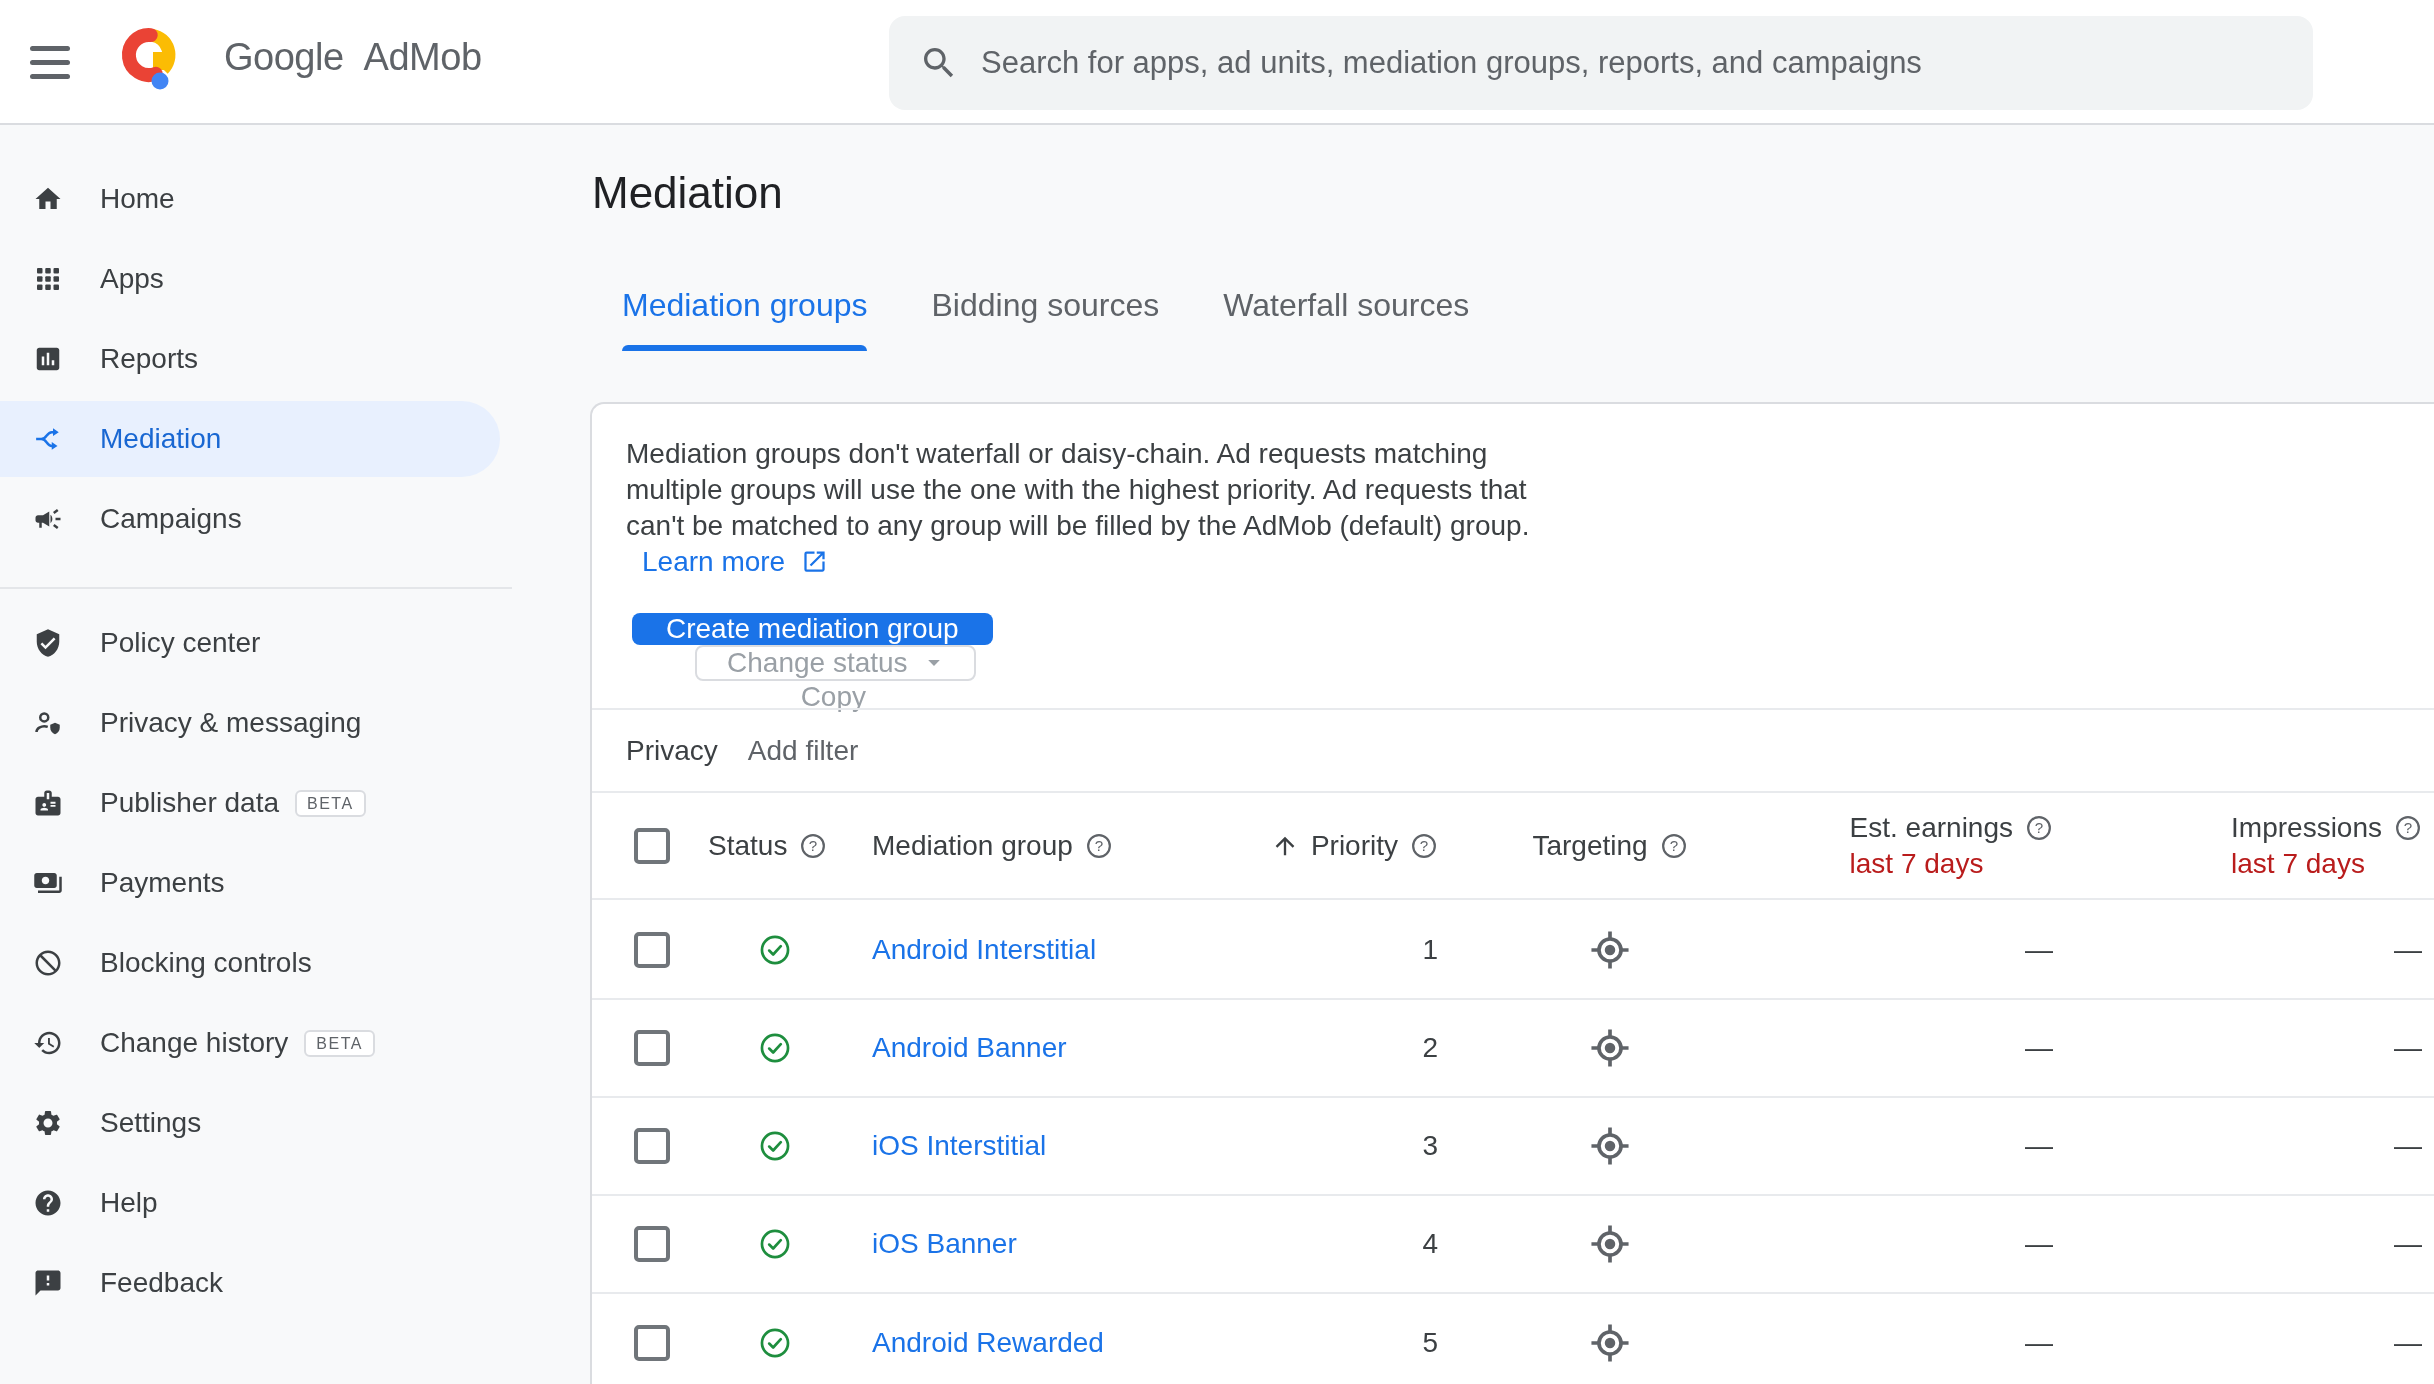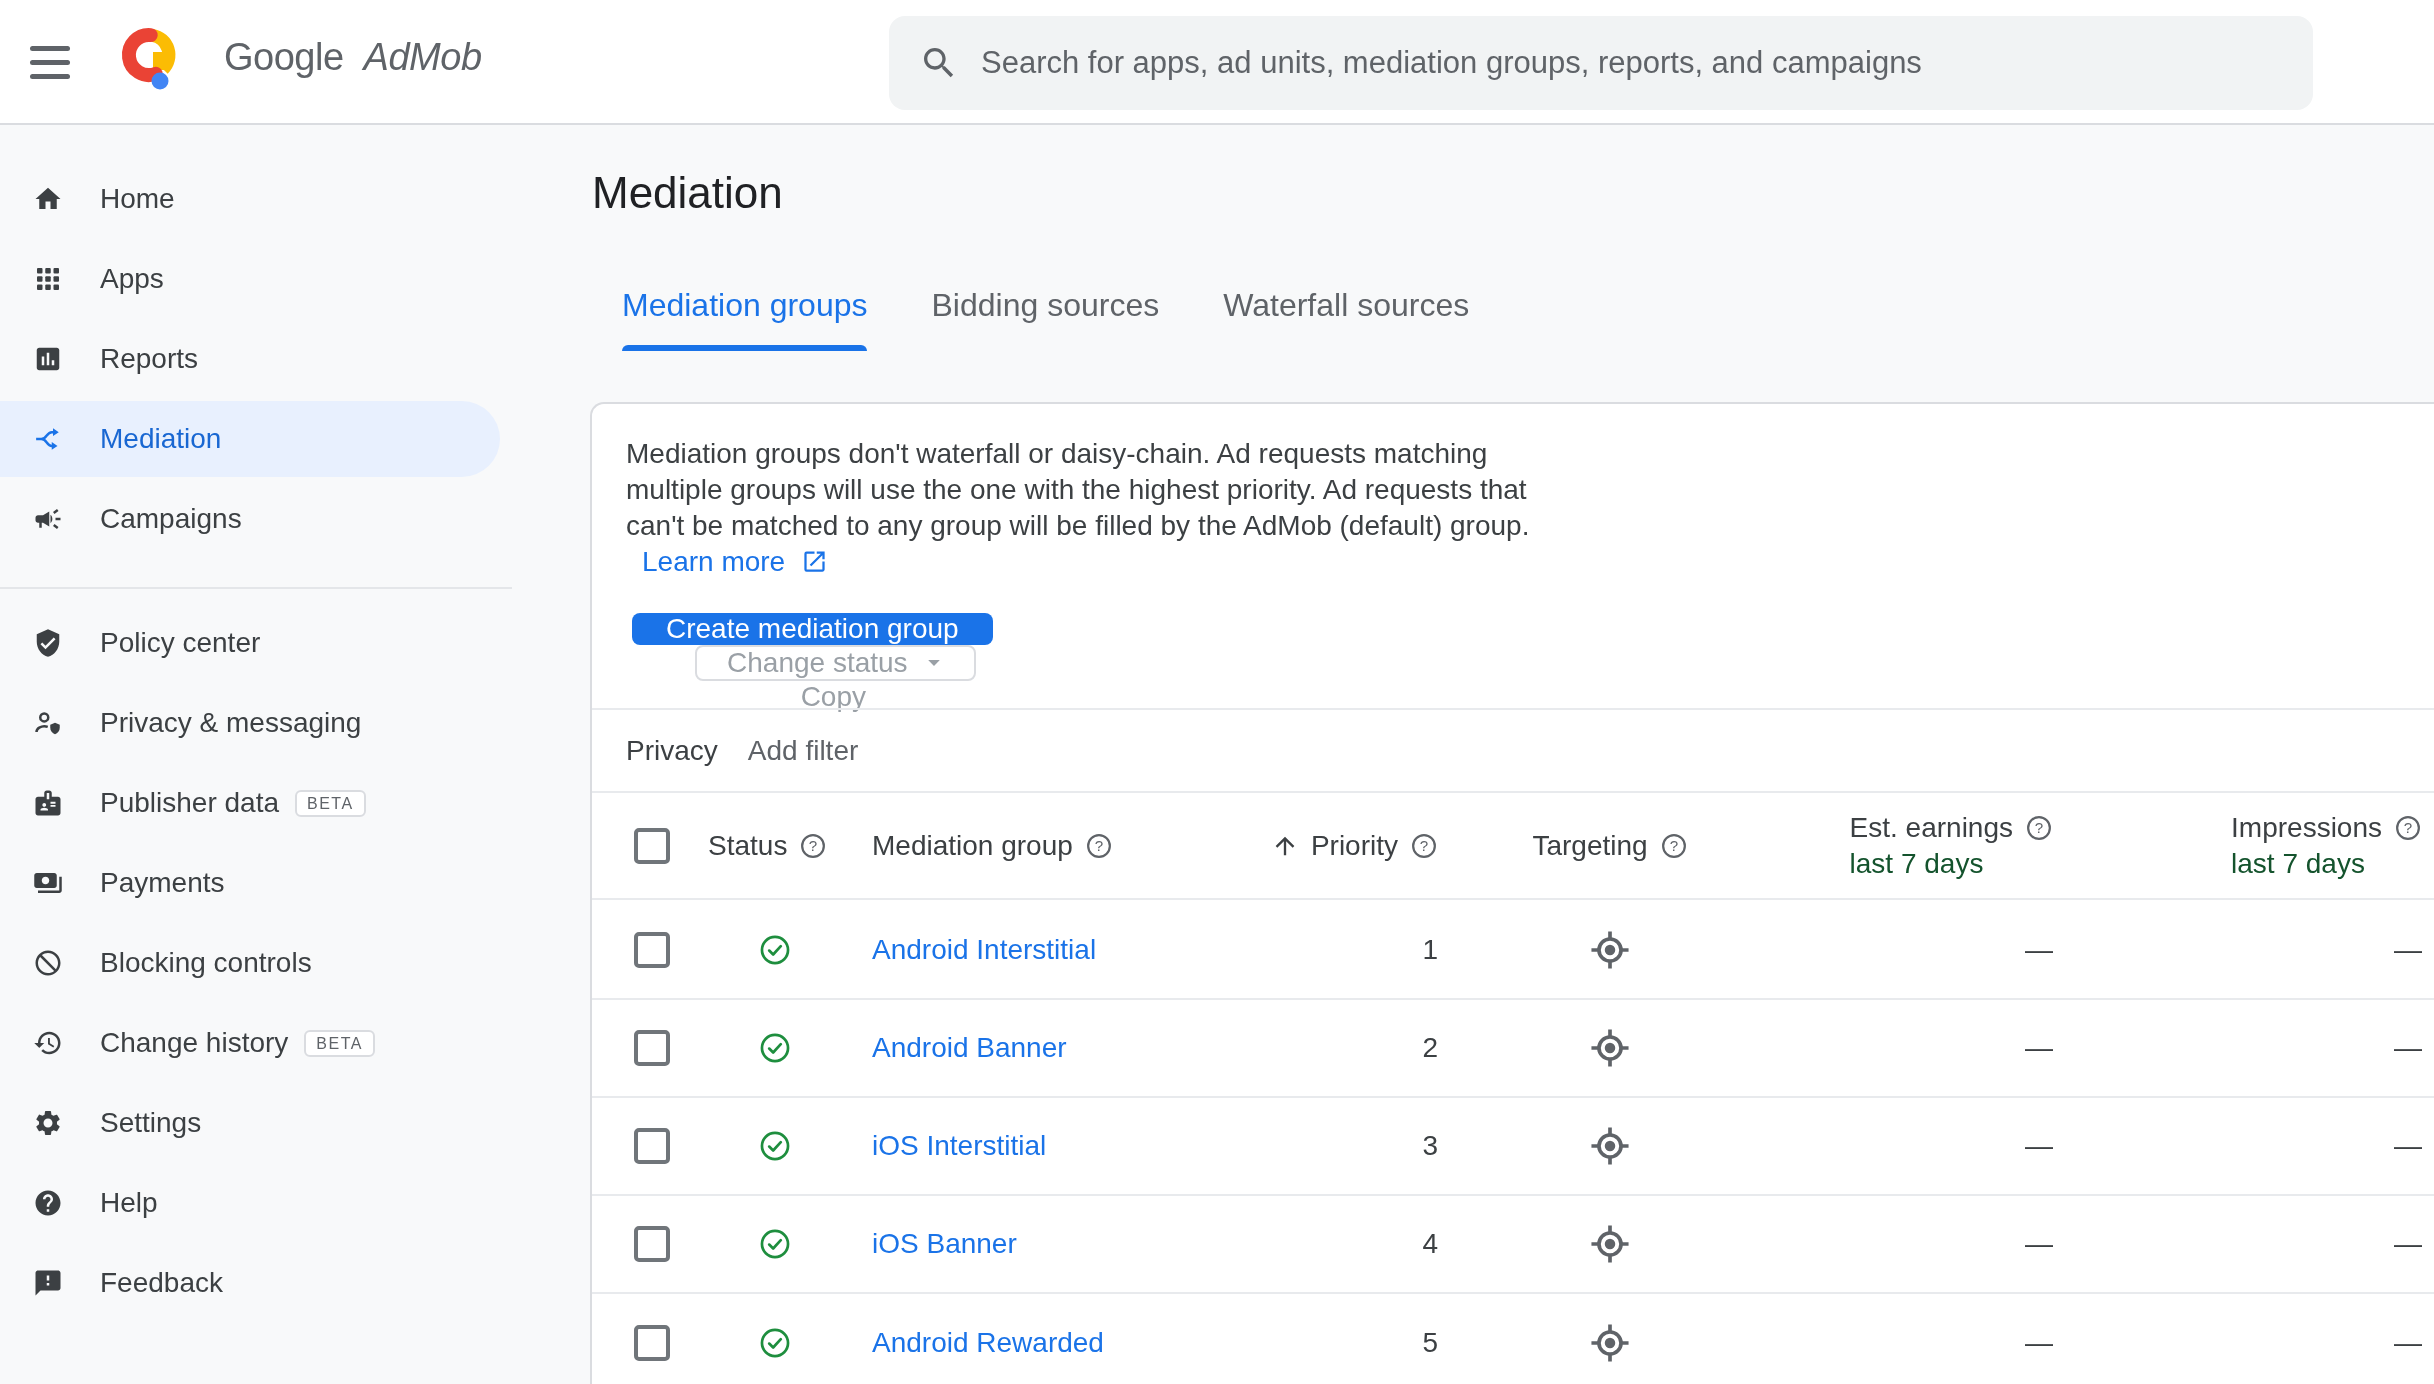--- a/index.html
+++ b/index.html
@@ -16,21 +16,21 @@
     background: #ffffff; border-bottom: 2px solid #dadce0; z-index: 5;
   }
   #menu-btn {
     position: absolute; left: 30px; top: 38px; width: 48px; height: 48px;
     display: flex; flex-direction: column; justify-content: center; gap: 9px; cursor: pointer;
   }
   #menu-btn span { display: block; width: 40px; height: 5px; border-radius: 3px; background: #5f6368; }
   #logo-mark { position: absolute; left: 116px; top: 22px; }
   #logo-text { position: absolute; left: 224px; top: 36px; font-size: 38px; letter-spacing: -0.5px; color: #5f6368; white-space: nowrap; }
   #logo-text .b1 { font-weight: 500; color: #5f6368; }
-  #logo-text .b2 { font-weight: 400; color: #5f6368; margin-left: 10px; font-style: italic; }
+  #logo-text .b2 { font-weight: 400; color: #5f6368; margin-left: 10px; }
   #searchbar {
     position: absolute; left: 889px; top: 16px; width: 1424px; height: 94px;
     background: #f1f3f4; border-radius: 16px; display: flex; align-items: center;
   }
   #searchbar svg { margin-left: 30px; color: #5f6368; flex: 0 0 auto; }
   #searchbar input {
     flex: 1; border: none; outline: none; background: transparent;
     font-family: "Liberation Sans", sans-serif; font-size: 31px; color: #3c4043;
     margin-left: 22px; height: 60px;
   }
@@ -99,21 +99,21 @@
   #thead { position: absolute; left: 0; top: 389px; width: 100%; height: 107px; border-bottom: 2px solid #e8eaed; }
   .trow {
     display: grid; grid-template-columns: 36px 192px 380px 206px 324px 295px 369px;
     align-items: center; padding-left: 42px; height: 100%;
   }
   .rowline { position: relative; width: 100%; height: 98px; border-bottom: 2px solid #e8eaed; }
   .rowline:last-child { border-bottom: none; }
   #tbody { position: absolute; left: 0; top: 498px; width: 100%; }
   .cbx { width: 36px; height: 36px; border: 4px solid #70757a; border-radius: 5px; background: #fff; cursor: pointer; }
   .hlabel { font-size: 28px; font-weight: 500; color: #3c4043; white-space: nowrap; }
-  .hsub { font-size: 28px; font-weight: 400; color: #14532d; white-space: nowrap; margin-top: 4px; }
+  .hsub { font-size: 28px; font-weight: 400; color: #b91c1c; white-space: nowrap; margin-top: 4px; }
   .hflex { display: flex; align-items: center; gap: 12px; }
   .help { color: #5f6368; flex: 0 0 auto; cursor: pointer; }
   .col-status-h { padding-left: 38px; }
   .col-name-h { padding-left: 10px; }
   .col-pri-h { justify-content: flex-end; padding-right: 10px; }
   .col-target-h { justify-content: center; }
   .col-right { justify-self: end; text-align: left; padding-right: 14px; }
   .sort-arrow { color: #3c4043; }
 
   .cell-status { padding-left: 88px; }

